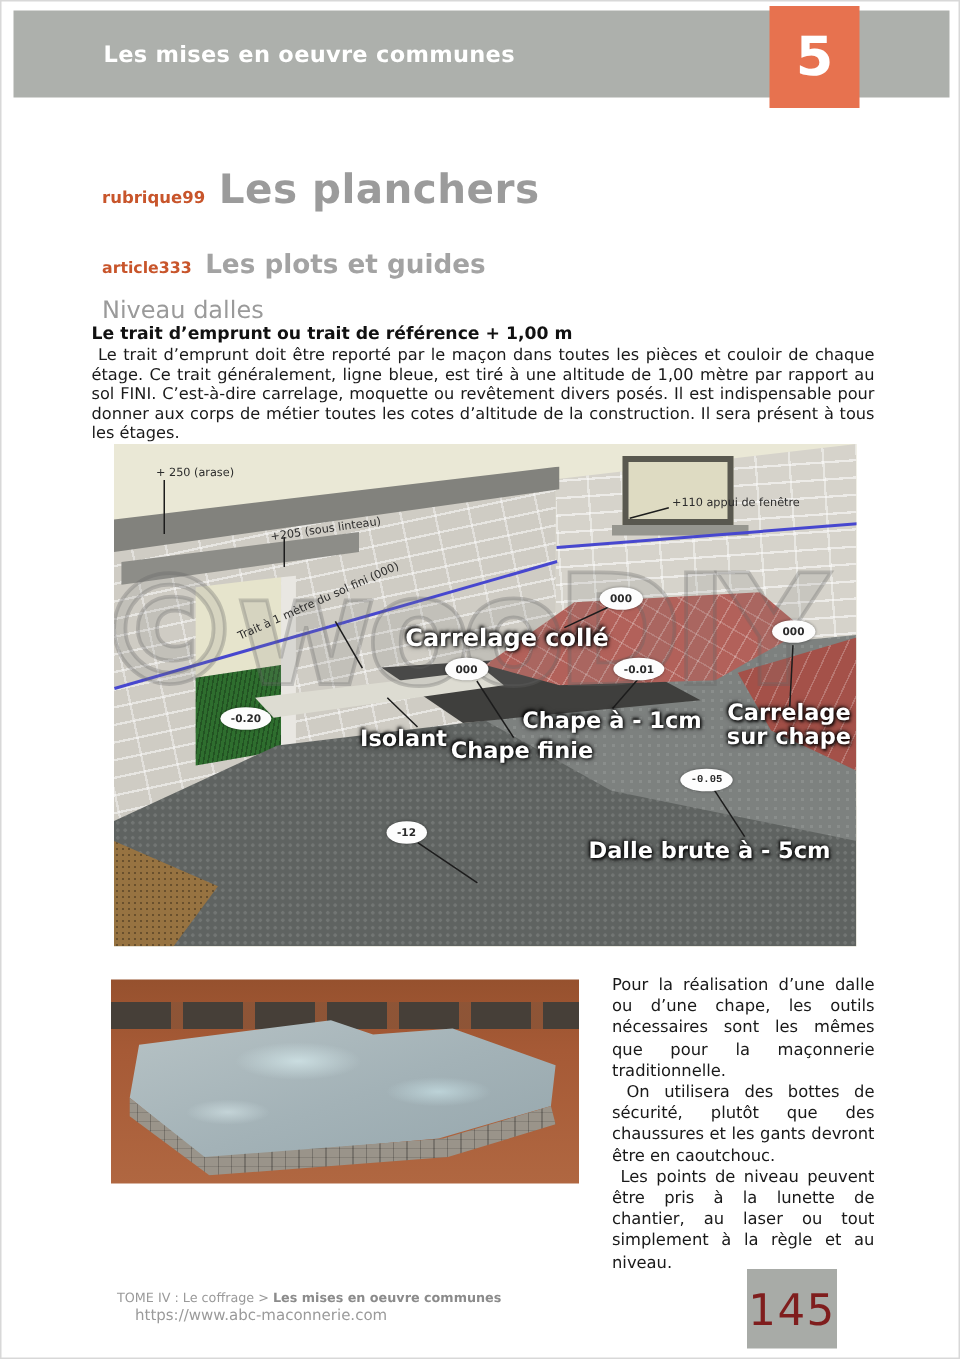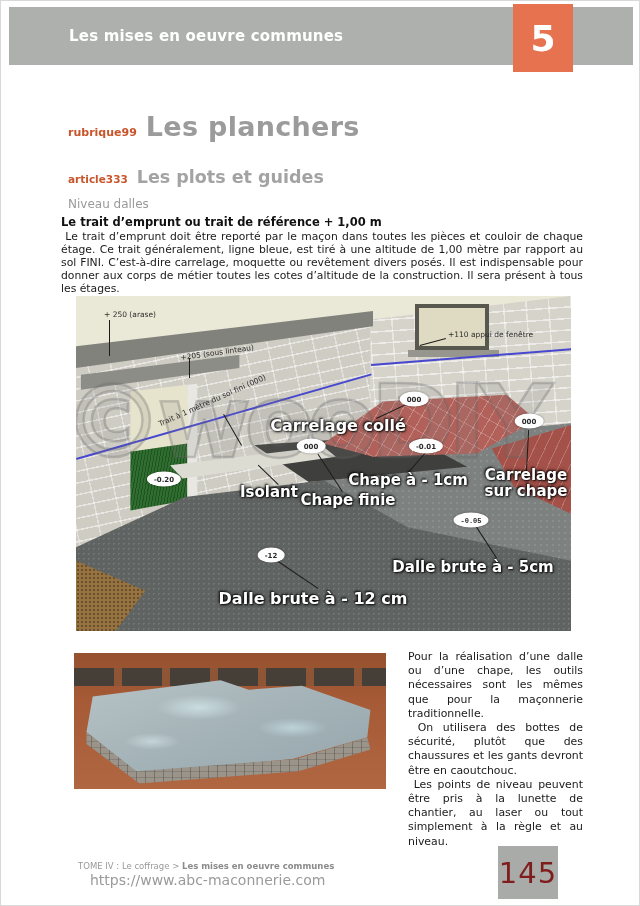--- a/index.html
+++ b/index.html
@@ -13,21 +13,21 @@
   .chapter-box span{color:#fff;font-size:36px;font-weight:bold;}
 
   
   .tag{color:#c8552b;font-weight:bold;}
   .rubrique-row{position:absolute;left:67px;top:110px;display:flex;align-items:baseline;gap:9px;}
   .rubrique-row .tag{font-size:11px;}
   .rubrique-row h1{margin:0;font-size:27px;font-weight:600;color:#9b9b9b;letter-spacing:.3px;}
   .article-row{position:absolute;left:67px;top:166px;display:flex;align-items:baseline;gap:9px;}
   .article-row .tag{font-size:10.5px;}
   .article-row h2{margin:0;font-size:17.5px;font-weight:600;color:#a3a3a3;}
-  .kicker{position:absolute;left:67px;top:196px;font-size:12px;color:#9a9a9a;}
+  .kicker{position:absolute;left:67px;top:196px;font-size:16px;color:#9a9a9a;}
 
   
   .intro-heading{position:absolute;left:60px;top:214px;width:522px;margin:0;font-size:11.5px;font-weight:bold;color:#111;}
   .intro-body{position:absolute;left:60px;top:230px;width:522px;margin:0;font-size:10.8px;line-height:12.9px;color:#1a1a1a;text-align:justify;white-space:pre-wrap;}
 
   
   .diagram{position:absolute;left:75px;top:295px;width:495px;height:335px;margin:0;overflow:hidden;background:#eae8d6;}
   .layer{position:absolute;inset:0;}
   .wall-right{clip-path:polygon(59.5% 7%,100% 0%,100% 46%,73% 50%,59.5% 55%);
     background-color:#d6d3cb;
@@ -84,21 +84,21 @@
   .ph-side{position:absolute;inset:0;clip-path:polygon(4% 58%,20% 87%,71% 78%,94% 62%,95% 71%,72% 87%,21% 96%,4% 67%);
     background-color:#9a948a;background-image:repeating-linear-gradient(90deg,transparent 0 8px,rgba(0,0,0,.22) 8px 9px),repeating-linear-gradient(0deg,transparent 0 5px,rgba(0,0,0,.12) 5px 6px);}
 
   
   .aside{position:absolute;left:407px;top:649px;width:175px;}
   .aside p{margin:0;font-size:10.9px;line-height:14.2px;color:#1a1a1a;text-align:justify;white-space:pre-wrap;}
 
   
   .crumbs{position:absolute;left:77px;top:860px;font-size:8.5px;color:#9a9a9a;}
   .crumbs .b{font-weight:bold;color:#8b8b8b;}
-  .url{position:absolute;left:77px;top:871px;font-size:14px;color:#9a9a9a;padding-left:12px;}
+  .url{position:absolute;left:77px;top:871px;font-size:10px;color:#9a9a9a;padding-left:12px;}
   .pagenum{position:absolute;left:497px;top:845px;width:60px;height:53px;background:#a8aba7;display:flex;align-items:center;justify-content:center;}
   .pagenum span{color:#7f1d1d;font-size:29px;letter-spacing:1px;}
 </style>
 </head>
 <body>
 
 <div class="page">
 
   <header class="topbar">
     <span class="topbar-title">Les mises en oeuvre communes</span>
@@ -161,21 +161,20 @@
     <div class="d-note" style="left:104px;top:52px;transform:rotate(-8deg);">+205 (sous linteau)</div>
     <div class="d-note" style="left:78px;top:100px;transform:rotate(-24deg);">Trait à 1 mètre du sol fini (000)</div>
     <div class="d-note" style="left:372px;top:34px;">+110 appui de fenêtre</div>
 
     <div class="d-label" style="left:262px;top:130px;font-size:16px;">Carrelage collé</div>
     <div class="d-label" style="left:332px;top:185px;">Chape à - 1cm</div>
     <div class="d-label wrap" style="left:450px;top:188px;">Carrelage sur chape</div>
     <div class="d-label" style="left:193px;top:197px;">Isolant</div>
     <div class="d-label" style="left:272px;top:205px;">Chape finie</div>
     <div class="d-label" style="left:397px;top:272px;">Dalle brute à - 5cm</div>
-    <div class="d-label" style="left:237px;top:303px;font-size:16px;">Dalle brute à - 12 cm</div>
 
     <span class="badge" style="left:338px;top:103px;">000</span>
     <span class="badge" style="left:235px;top:150px;">000</span>
     <span class="badge" style="left:350px;top:150px;">-0.01</span>
     <span class="badge" style="left:453px;top:125px;">000</span>
     <span class="badge" style="left:88px;top:183px;">-0.20</span>
     <span class="badge" style="left:395px;top:224px;font-family:Liberation Mono, monospace;">-0.05</span>
     <span class="badge" style="left:195px;top:259px;">-12</span>
   </figure>
 

